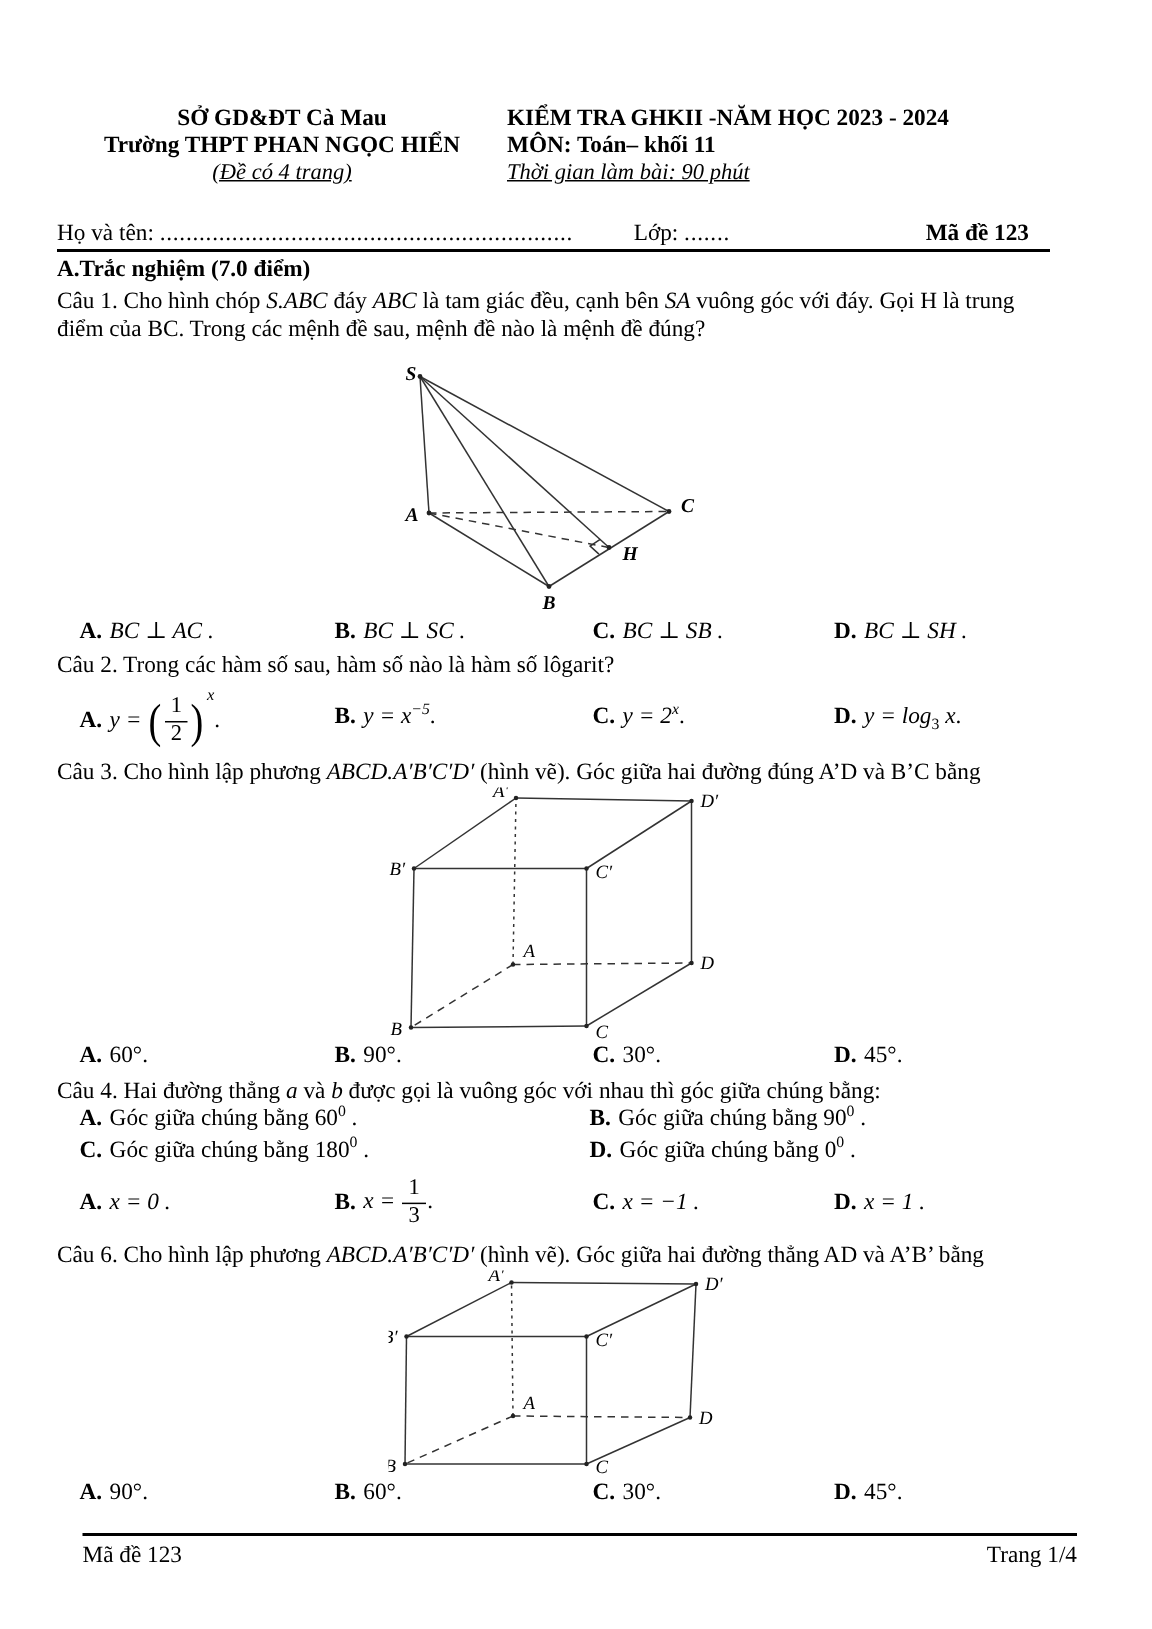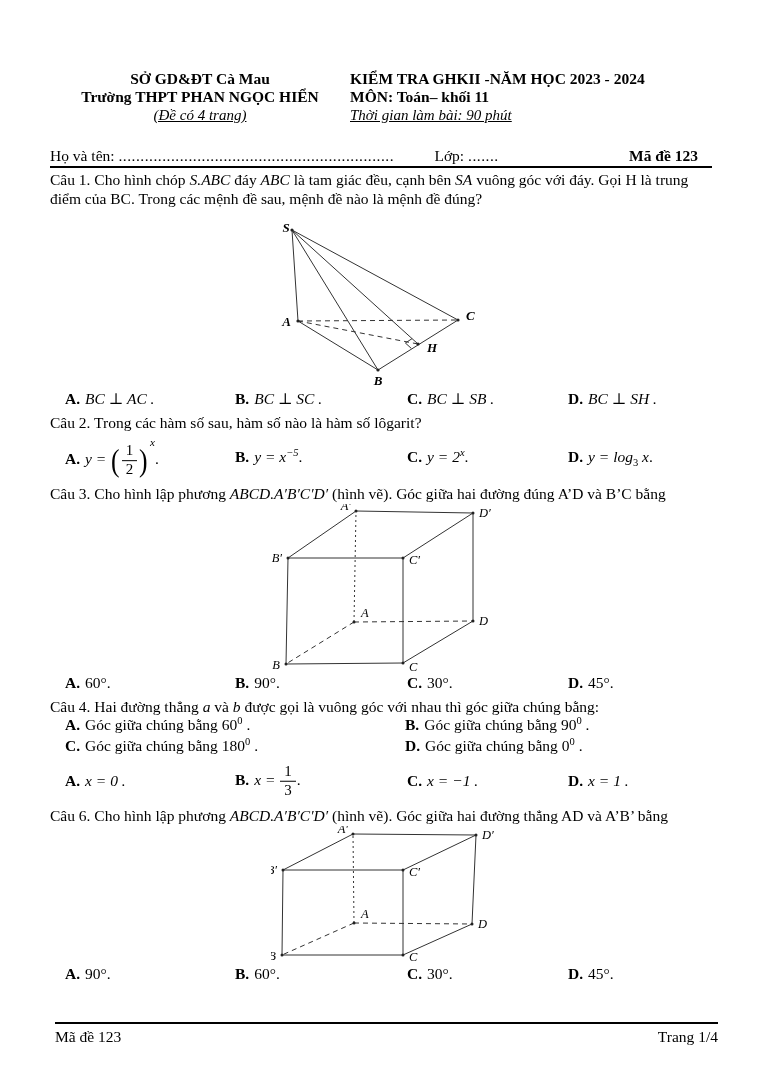--- a/index.html
+++ b/index.html
@@ -5,21 +5,21 @@
   html,body{margin:0;padding:0;background:#888;}
   .page{
     position:relative;
     width:768px;height:1086px;
     background:#ffffff;
     font-family:"Liberation Serif","DejaVu Serif",serif;
     font-size:15.5px;color:#000;
     overflow:hidden;
     margin:0 auto;
   }
-  .content{position:absolute;left:50px;top:70px;width:662px;}
+  .content{position:absolute;left:38px;top:70px;width:662px;}
   
   .hdr{display:flex;}
   .hdr-left{width:300px;text-align:center;}
   .hdr-right{flex:1;}
   .hline1,.hline2{font-weight:bold;line-height:18px;font-size:15.5px;}
   .hline3{font-style:italic;line-height:18px;font-size:15px;text-decoration:underline;}
   
   .info{display:flex;align-items:baseline;margin-top:22px;line-height:19px;white-space:nowrap;justify-content:space-between;}
   .dots{letter-spacing:0.5px;overflow:hidden;}
   .name-dots{width:276px;}
@@ -85,20 +85,21 @@
 
     <div class="info">
       <span>Họ và tên:</span>&nbsp;
       <span class="dots name-dots">..........................................................................................</span>
       <span class="class-label">Lớp:</span>&nbsp;
       <span class="dots class-dots">.......</span>
       <span class="exam-code">Mã đề 123</span>
     </div>
     <div class="rule"></div>
 
+    <div class="section-title">A.Trắc nghiệm (7.0 điểm)</div>
 
     <div class="q">
       <span class="qlabel">Câu 1.</span>
       <span>Cho hình chóp </span><span class="mi">S.ABC</span><span> đáy </span><span class="mi">ABC</span><span> là tam giác đều, cạnh bên </span><span class="mi">SA</span><span> vuông góc với đáy. Gọi H là trung điểm của BC. Trong các mệnh đề sau, mệnh đề nào là mệnh đề đúng?</span>
     </div>
 
     <svg class="fig fig1" width="245" height="165" viewBox="0 0 245 165">
       <g>
         <line x1="42" y1="8" x2="48" y2="99"></line>
         <line x1="42" y1="8" x2="128" y2="148"></line>

